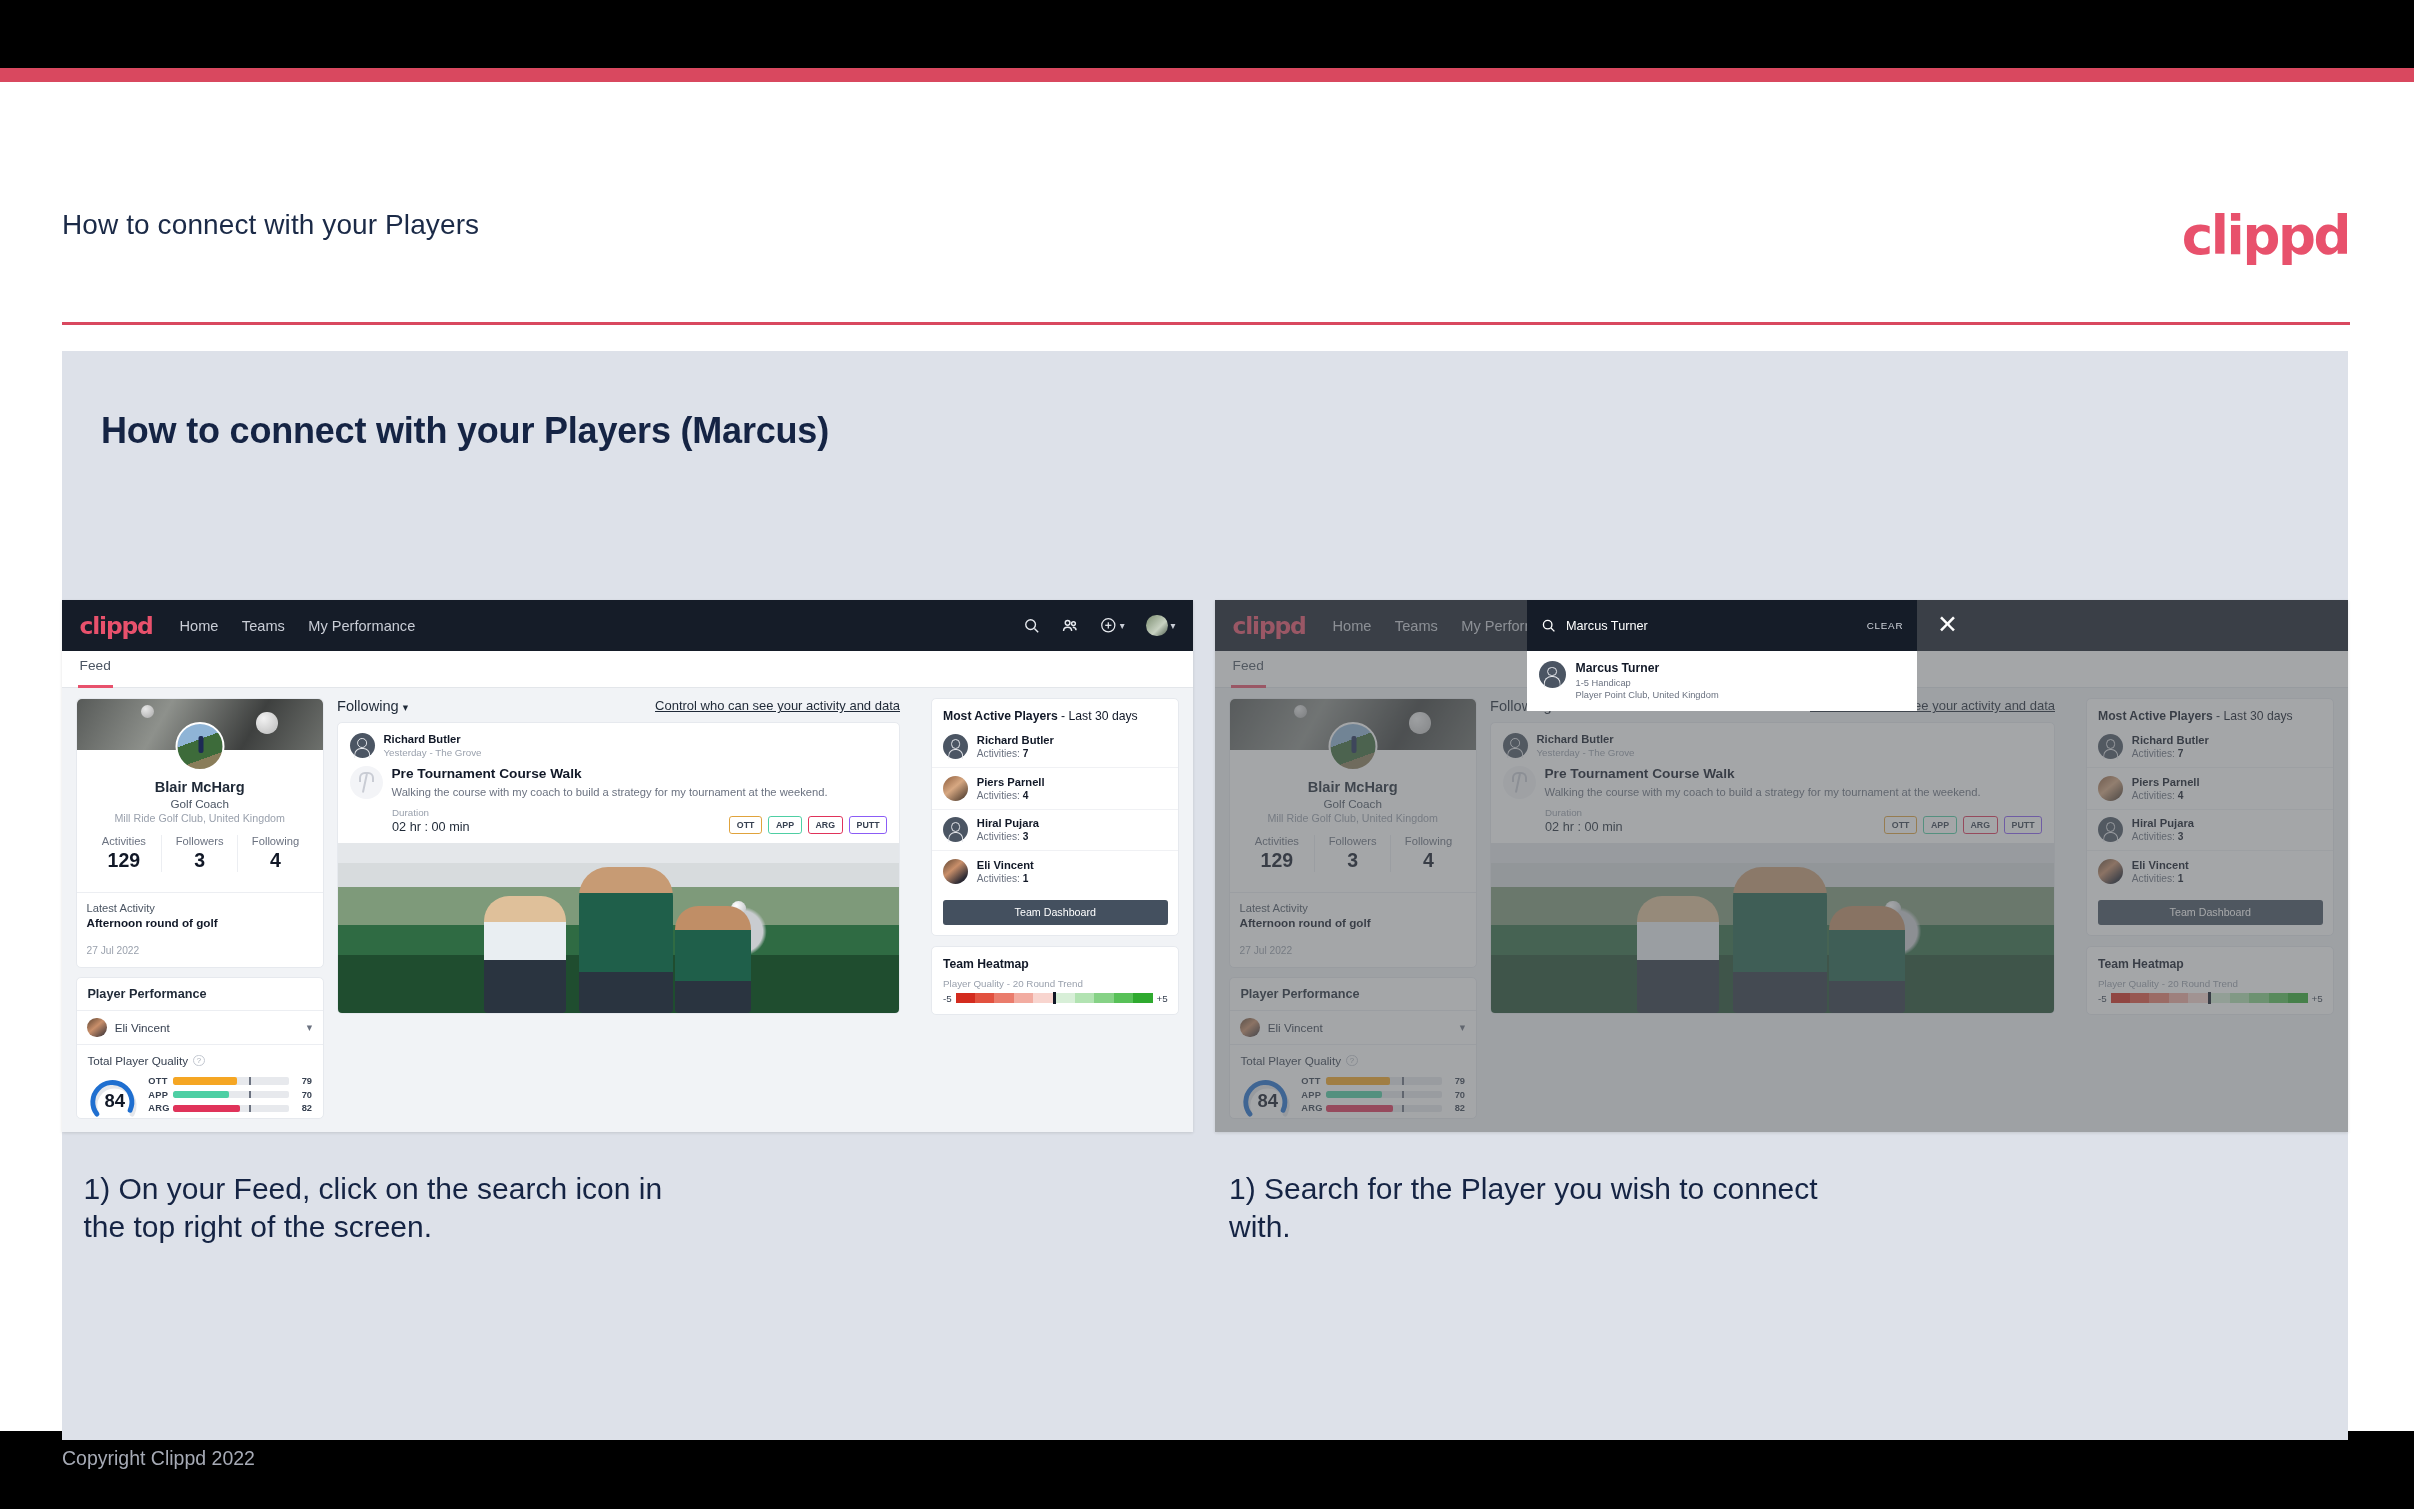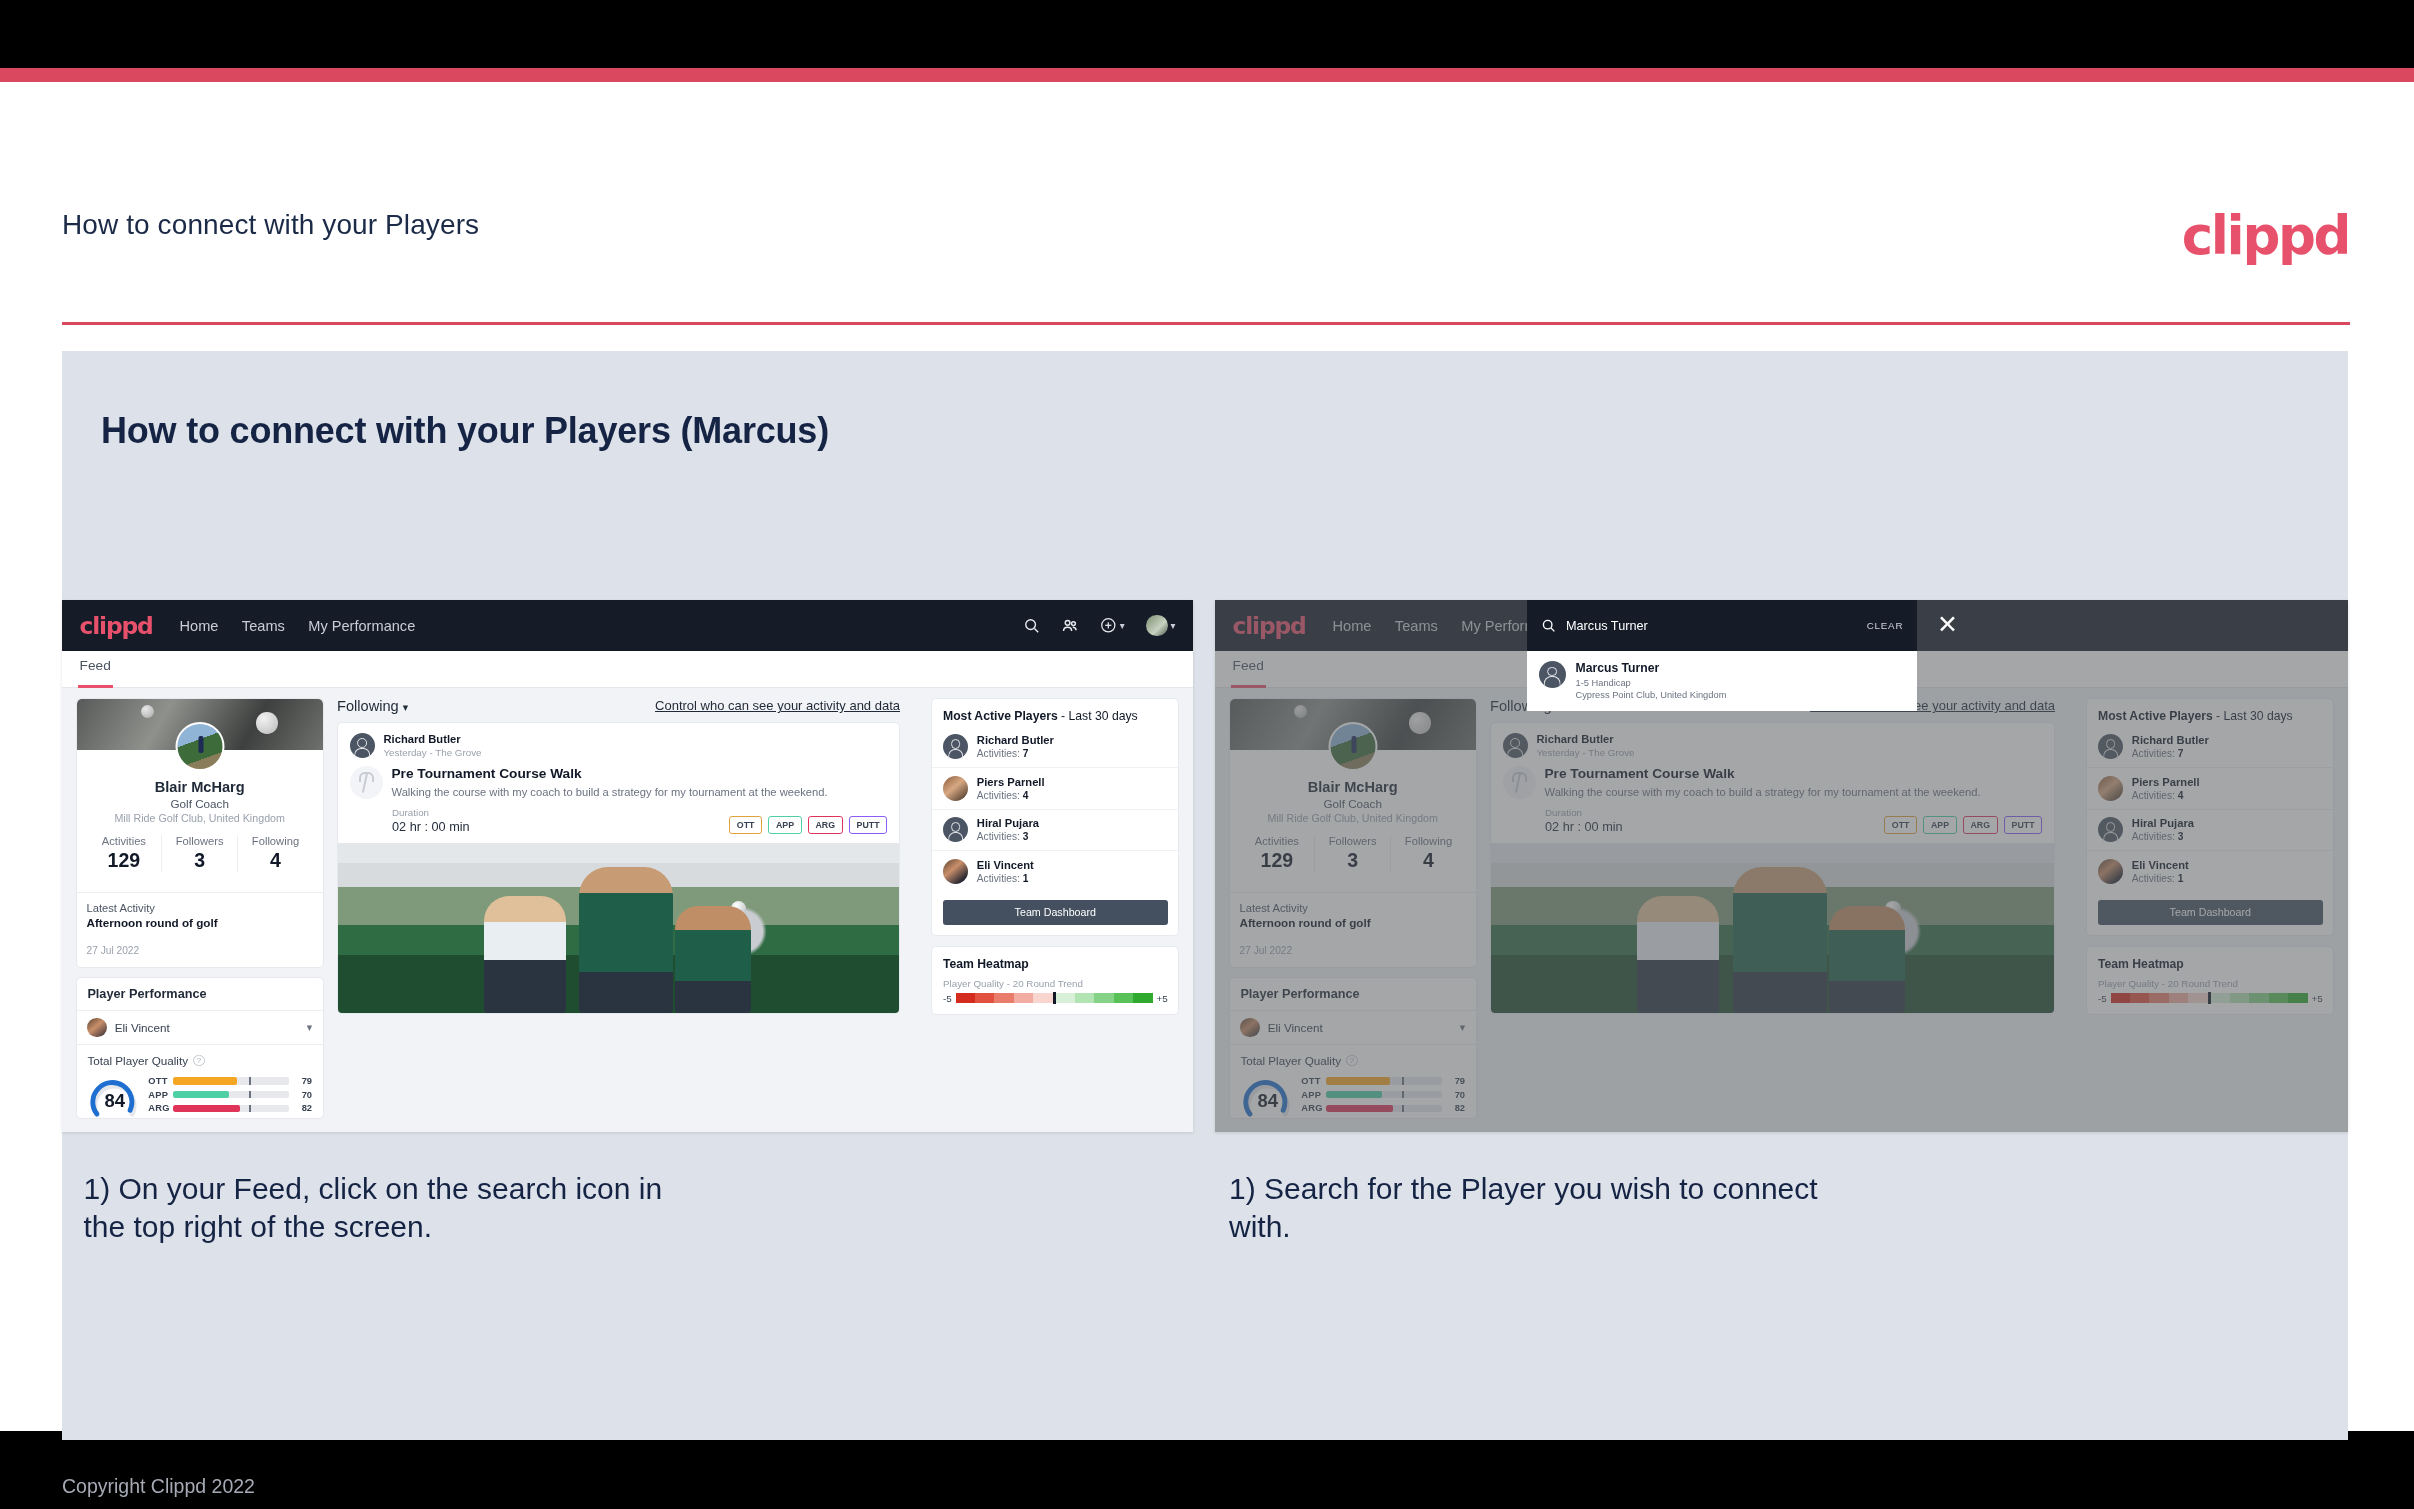--- a/index.html
+++ b/index.html
@@ -60,21 +60,21 @@
 
   .caption {
     position:absolute; top:819px;
     font-size:30px; line-height:1.28; color:#152444; font-weight:400;
   }
   .caption.left  { left:21.5px;   width:605px; }
   .caption.right { left:1167px; width:605px; }
 
   .footer {
     position:absolute; left:0px; top:1096px;
-    font-size:19.5px; color:#a6aab5;margin-top:28px;
+    font-size:19.5px; color:#a6aab5;
   }
 
   
   .app { position:absolute; left:0; top:0; width:100%; height:100%; background:#f1f3f6; }
   .navbar {
     position:absolute; left:0; top:0; width:100%; height:51px;
     background:#151c28; display:flex; align-items:center; padding:0 17.6px;
   }
   .nav-logo {
     color:#e8516c; font-weight:700; font-size:23.4px; letter-spacing:-1.2px;
@@ -719,21 +719,21 @@
           </span>
           <span class="search-inp">Marcus Turner</span>
           <span class="search-clear">CLEAR</span>
         </div>
         <div class="search-x">✕</div>
         <div class="sug">
           <span class="sug-av"></span>
           <span>
             <div class="sug-n">Marcus Turner</div>
             <div class="sug-h">1-5 Handicap</div>
-            <div class="sug-c">Cypress Point Club, United Kingdom</div>
+            <div class="sug-c">Player Point Club, United Kingdom</div>
           </span>
         </div>
 
       </div>
     </div>
 
     <div class="caption left">1) On your Feed, click on the search icon in the top right of the screen.</div>
     <div class="caption right">1) Search for the Player you wish to connect with.</div>
 
     <div class="footer">Copyright Clippd 2022</div>

